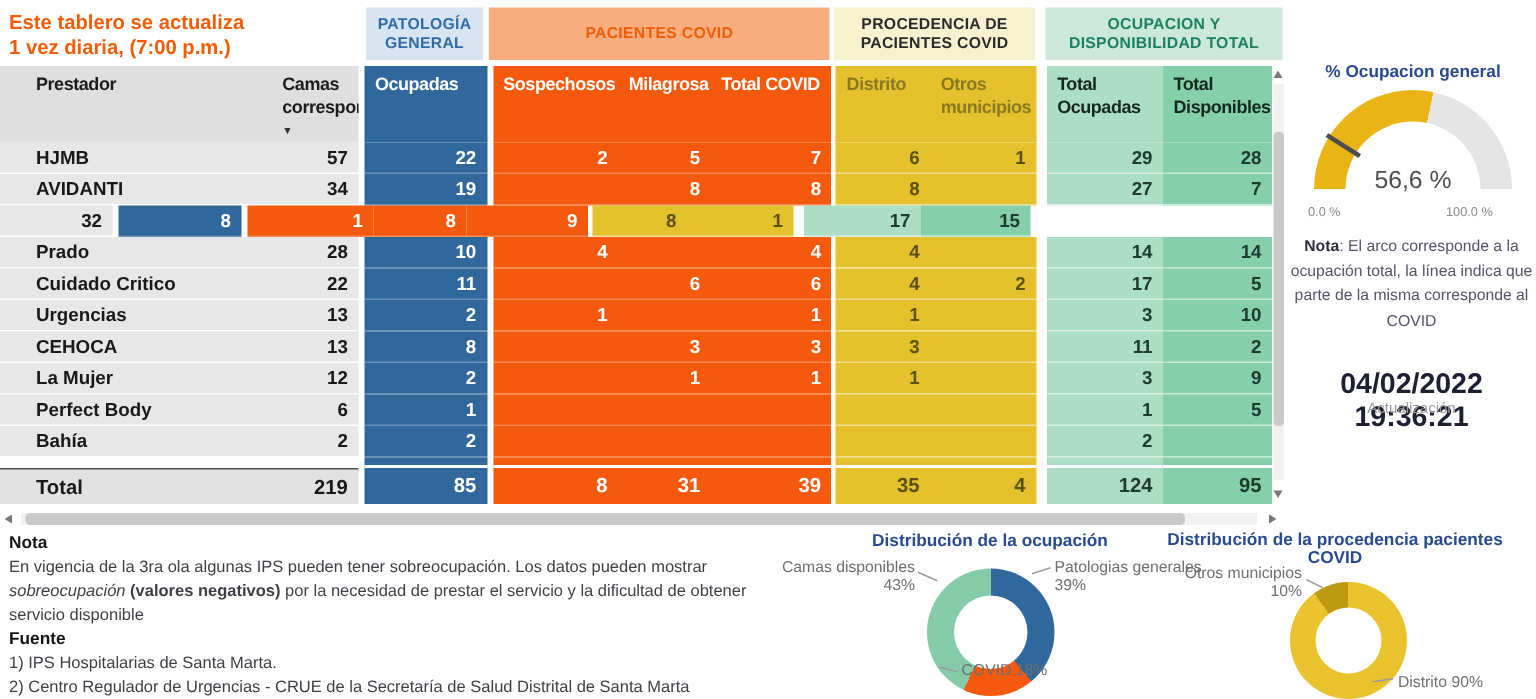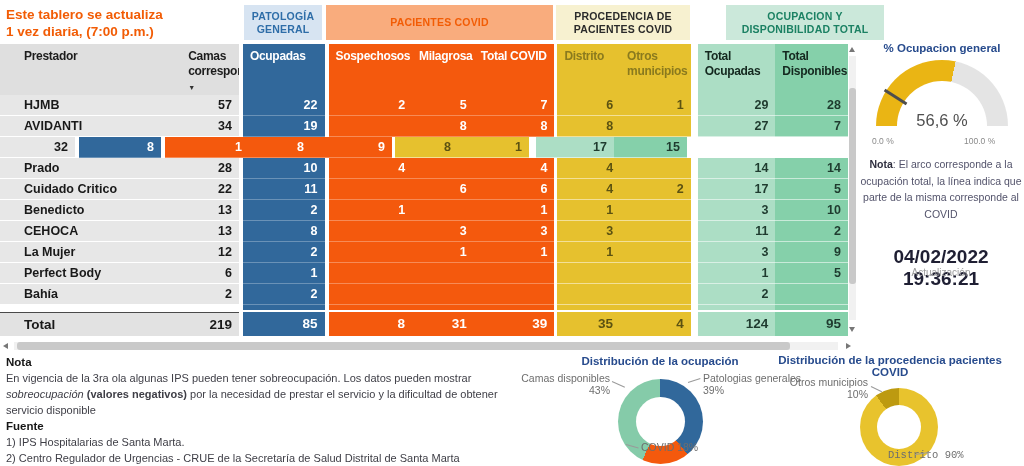--- a/index.html
+++ b/index.html
@@ -7,21 +7,21 @@
         font-family:"Liberation Sans",sans-serif;-webkit-font-smoothing:antialiased;}
   .abs{position:absolute;}
   
   #update-note{left:6px;top:6px;width:235px;color:#F25C05;font-weight:700;font-size:13.5px;line-height:17px;}
   
   .band{top:5px;height:35px;display:flex;align-items:center;justify-content:center;text-align:center;
         font-weight:700;font-size:10.5px;line-height:13px;letter-spacing:.2px;}
   #band-pat{left:244px;width:78px;background:#D7E4F2;color:#2E6DA8;}
   #band-cov{left:326px;width:227px;background:#F9AC7D;color:#F25C05;}
   #band-pro{left:556px;width:134px;background:#F7F1D0;color:#2b2b2b;}
-  #band-ocu{left:726px;width:158px;background:#CBE8DA;color:#1B8163;}
+  #band-ocu{left:697px;width:158px;background:#CBE8DA;color:#1B8163;}
   
   #table{left:0;top:44px;width:848px;}
   .trow{display:flex;height:21px;}
   .cell{box-sizing:border-box;font-weight:700;font-size:12.5px;line-height:20px;padding:0 7px;
         white-space:nowrap;overflow:hidden;}
   .num{text-align:right;}
   .name{padding-left:6px;}
   .c0{width:165px;} .c1{width:75px;margin-right:4px;} .c2{width:82px;margin-right:4px;}
   .c3{width:84px;} .c4{width:62px;} .c5{width:81px;margin-right:3px;}
   .c6{width:63px;} .c7{width:71px;margin-right:7px;} .c8{width:78px;} .c9{width:73px;}
@@ -164,21 +164,21 @@
           <div class="cell c2 cb num">11</div>
           <div class="cell c3 co num"></div>
           <div class="cell c4 co num">6</div>
           <div class="cell c5 co num">6</div>
           <div class="cell c6 cy num">4</div>
           <div class="cell c7 cy num">2</div>
           <div class="cell c8 cg1 num">17</div>
           <div class="cell c9 cg2 num">5</div>
         </div>
         <div class="trow">
-          <div class="cell c0 cg name">Benedicto</div>
+          <div class="cell c0 cg name">Urgencias</div>
           <div class="cell c1 cg num">13</div>
           <div class="cell c2 cb num">2</div>
           <div class="cell c3 co num">1</div>
           <div class="cell c4 co num"></div>
           <div class="cell c5 co num">1</div>
           <div class="cell c6 cy num">1</div>
           <div class="cell c7 cy num"></div>
           <div class="cell c8 cg1 num">3</div>
           <div class="cell c9 cg2 num">10</div>
         </div>
@@ -314,19 +314,19 @@
   <div class="connector" style="left:626px;top:444px;width:13px;transform:rotate(16deg);"></div>
 
   <div class="abs navy-title" id="donut2-title">Distribución de la procedencia pacientes COVID</div>
   <div class="donut" id="donut2" style="background: conic-gradient(rgb(232, 195, 45) 0%, rgb(232, 195, 45) 90%, rgb(189, 154, 16) 90%, rgb(189, 154, 16) 100%);">
     <div class="hole"></div>
   </div>
   <div class="chart-lbl" style="left:768px;top:377px;width:100px;text-align:right;">
     <div>Otros municipios</div>
     <div>10%</div>
   </div>
-  <div class="chart-lbl" style="left:888px;top:450px;font-family:Liberation Mono, monospace;">
+  <div class="chart-lbl" style="left:932px;top:450px;">
     <span>Distrito</span> <span>90%</span>
   </div>
   <div class="connector" style="left:871px;top:386px;width:12px;transform:rotate(26deg);"></div>
   <div class="connector" style="left:915px;top:454px;width:14px;transform:rotate(-8deg);"></div>
 
 </div>
 
 </body></html>

